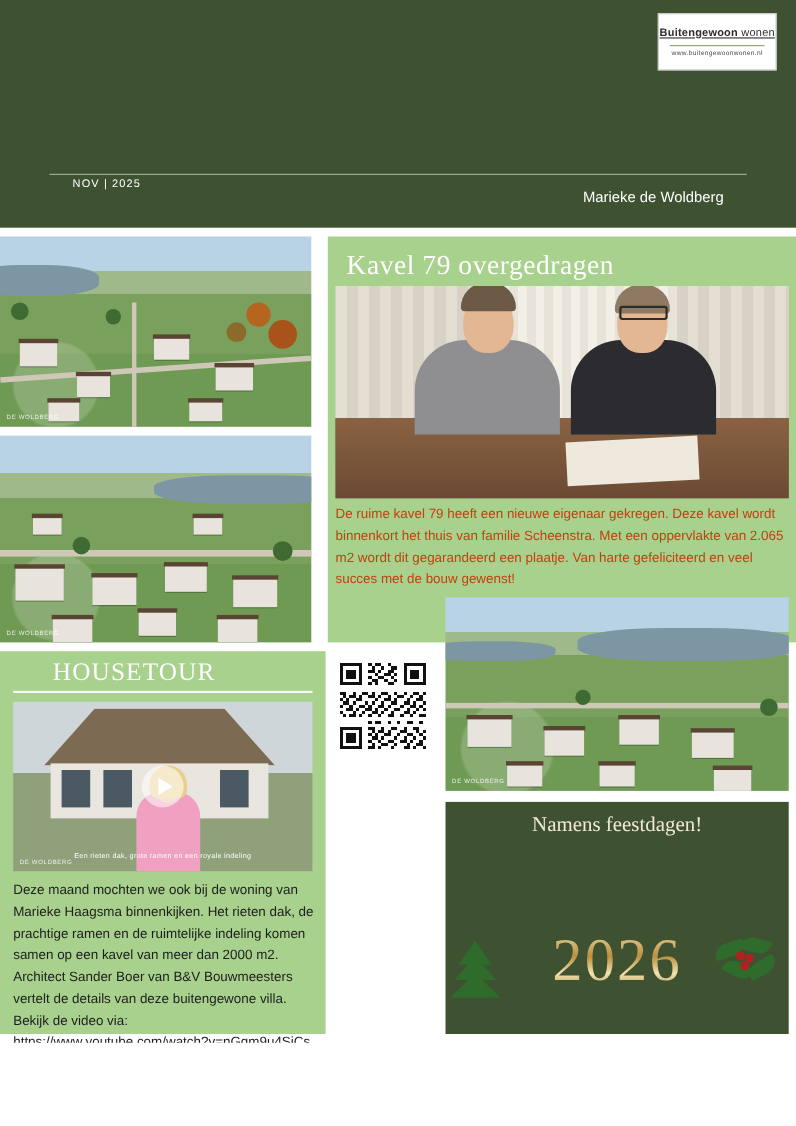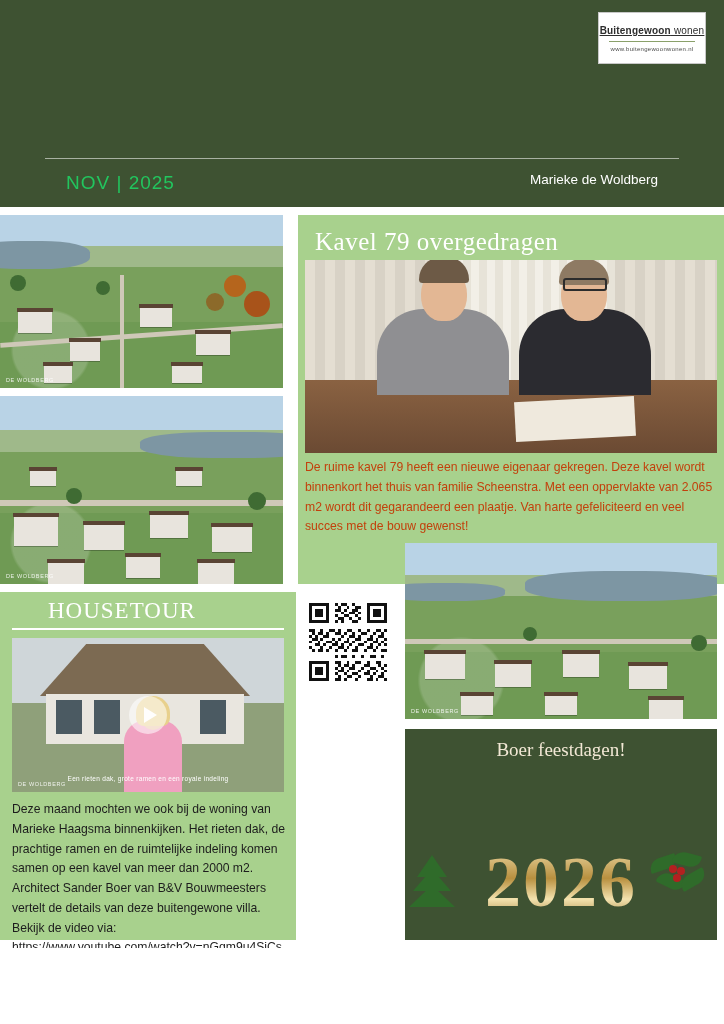--- a/index.html
+++ b/index.html
@@ -83,23 +83,23 @@
     position: absolute;
     left: 45px;
     top: 158px;
     width: 634px;
     height: 1px;
     background: rgba(255,255,255,0.55);
   }
   .hdr-date {
     position: absolute;
     left: 66px;
-    top: 172px;
-    color: #22c55e;
-    font-size: 19px;
+    top: 162px;
+    color: #ffffff;
+    font-size: 10px;
     letter-spacing: 1px;
   }
   .hdr-estate {
     position: absolute;
     right: 66px;
     top: 172px;
     color: #ffffff;
     font-size: 13.5px;
   }
 
@@ -390,22 +390,22 @@
     font-size: 11.4px;
     line-height: 1.55;
     color: #ffffff;
   }
   #holiday-year {
     position: absolute;
     left: 0; right: 0;
     top: 112px;
     text-align: center;
     font-family: "Liberation Serif", serif;
-    font-size: 72px;
-    font-weight: bold;
+    font-size: 55px;
+    font-weight: normal;
     letter-spacing: 2px;
     color: transparent;
     background: linear-gradient(#f6e6b8, #b8903f 45%, #f3e2ae 70%, #9c7a33);
     -webkit-background-clip: text;
     background-clip: text;
   }
   .holly {
     position: absolute;
     right: 4px;
     top: 122px;
@@ -722,21 +722,21 @@
   </div>
   <div class="holly">
     <div class="leaf" style="left:6px;top:6px;transform:rotate(-18deg);"></div>
     <div class="leaf" style="left:30px;top:2px;transform:rotate(14deg);"></div>
     <div class="leaf" style="left:14px;top:24px;transform:rotate(26deg);"></div>
     <div class="leaf" style="left:36px;top:22px;transform:rotate(-30deg);"></div>
     <div class="berry" style="left:26px;top:14px;"></div>
     <div class="berry" style="left:34px;top:16px;"></div>
     <div class="berry" style="left:30px;top:23px;"></div>
   </div>
-  <div id="holiday-title">Boer feestdagen!</div>
+  <div id="holiday-title">Namens feestdagen!</div>
   <div id="holiday-year">2026</div>
 </div>
 
 <div class="footer">
   
   
   
 </div>
 
 </body></html>

